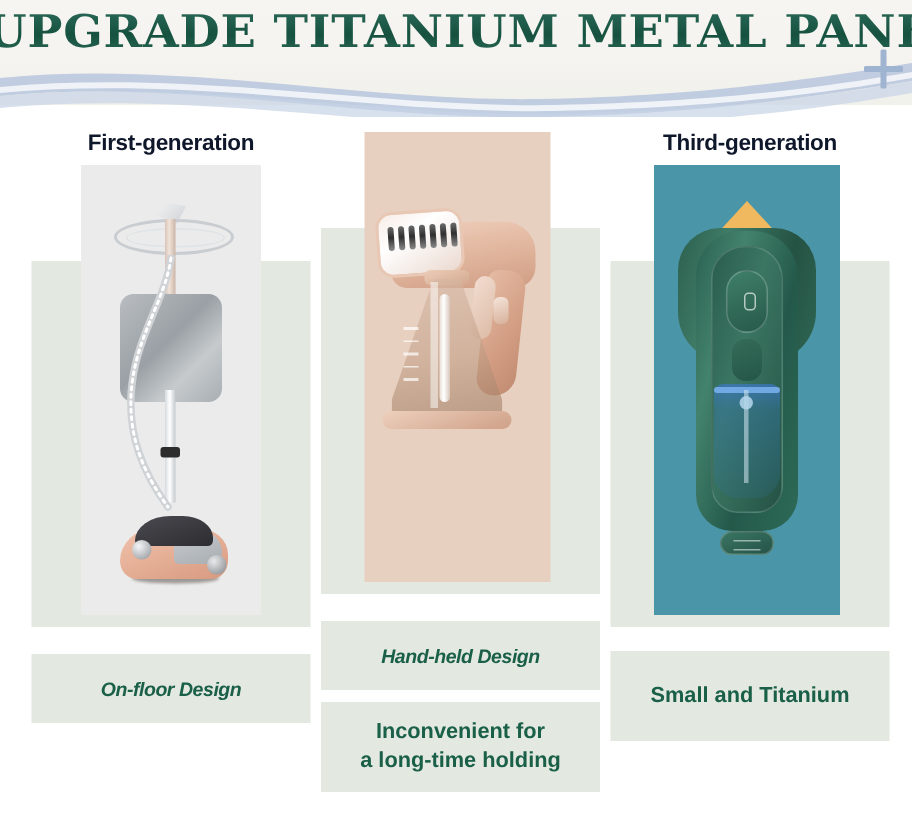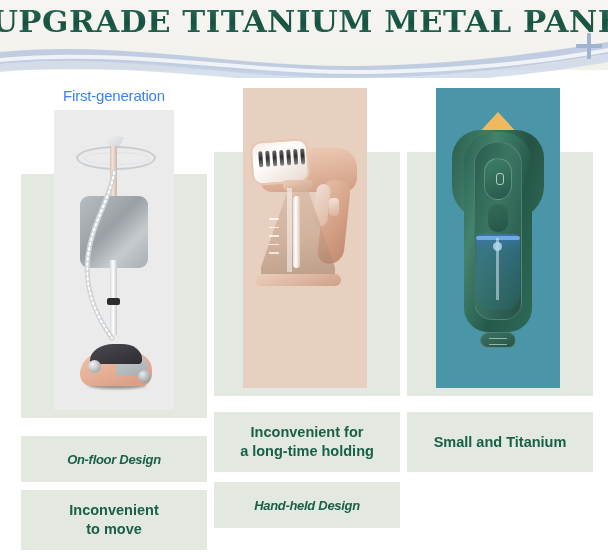--- a/index.html
+++ b/index.html
@@ -34,21 +34,21 @@
 
   
   .cols{position:absolute;left:0;top:86px;width:608px;height:470px;}
   .col{position:absolute;top:0;width:186px;}
   .col.c1{left:21px;}
   .col.c2{left:214px;}
   .col.c3{left:407px;}
 
   .col-head{
     height:22px;line-height:20px;text-align:center;
-    font-size:15px;font-weight:400;color:#3b82f6;white-space:nowrap;
+    font-size:15px;font-weight:700;color:#0f172a;white-space:nowrap;
     letter-spacing:-0.2px;
   }
 
   
   .stage{position:relative;width:186px;height:316px;margin-top:2px;}
   .sage{position:absolute;left:0;top:64px;width:186px;height:244px;background:#e3e8e0;}
   .imgpanel{position:absolute;left:33px;top:0;width:120px;height:300px;overflow:hidden;}
   .imgpanel.p1{background:#ebebeb;}
   .imgpanel.p2{background:#e8d0c0;left:29px;width:124px;}
   .imgpanel.p3{background:#4a96a8;left:29px;width:124px;}
@@ -201,26 +201,20 @@
               <div class="base-grey"></div>
               <div class="base-top"></div>
               <div class="knob"></div>
               <div class="wheel w1"></div>
             </div>
           </div>
         </div>
       </div>
 
       <div class="label-box label-main">On-floor Design</div>
-      <div class="label-box label-sub">
-        <div>
-          <span>Inconvenient</span>
-          <span>to move</span>
-        </div>
-      </div>
     </div>
 
     <div class="col c2">
 
       <div class="stage">
         <div class="sage"></div>
         <div class="imgpanel p2">
           <div class="p2-art p2">
             <div class="body"></div>
             <div class="handle"></div>
@@ -246,30 +240,31 @@
               <i></i>
               <i></i>
               <i></i>
             </div>
             <div class="tank-gloss"></div>
             <div class="tank-base"></div>
           </div>
         </div>
       </div>
 
+      <div class="label-box label-main">Hand-held Design</div>
       <div class="label-box label-sub">
         <div>
           <span>Inconvenient for</span>
           <span>a long-time holding</span>
         </div>
       </div>
-      <div class="label-box label-main">Hand-held Design</div>
     </div>
 
     <div class="col c3">
+      <div class="col-head">Third-generation</div>
 
       <div class="stage">
         <div class="sage"></div>
         <div class="imgpanel p3">
           <div class="p3-art p3">
             <div class="tip"></div>
             <div class="shoulders"></div>
             <div class="shell"></div>
             <div class="inner"></div>
             <div class="water"></div>

